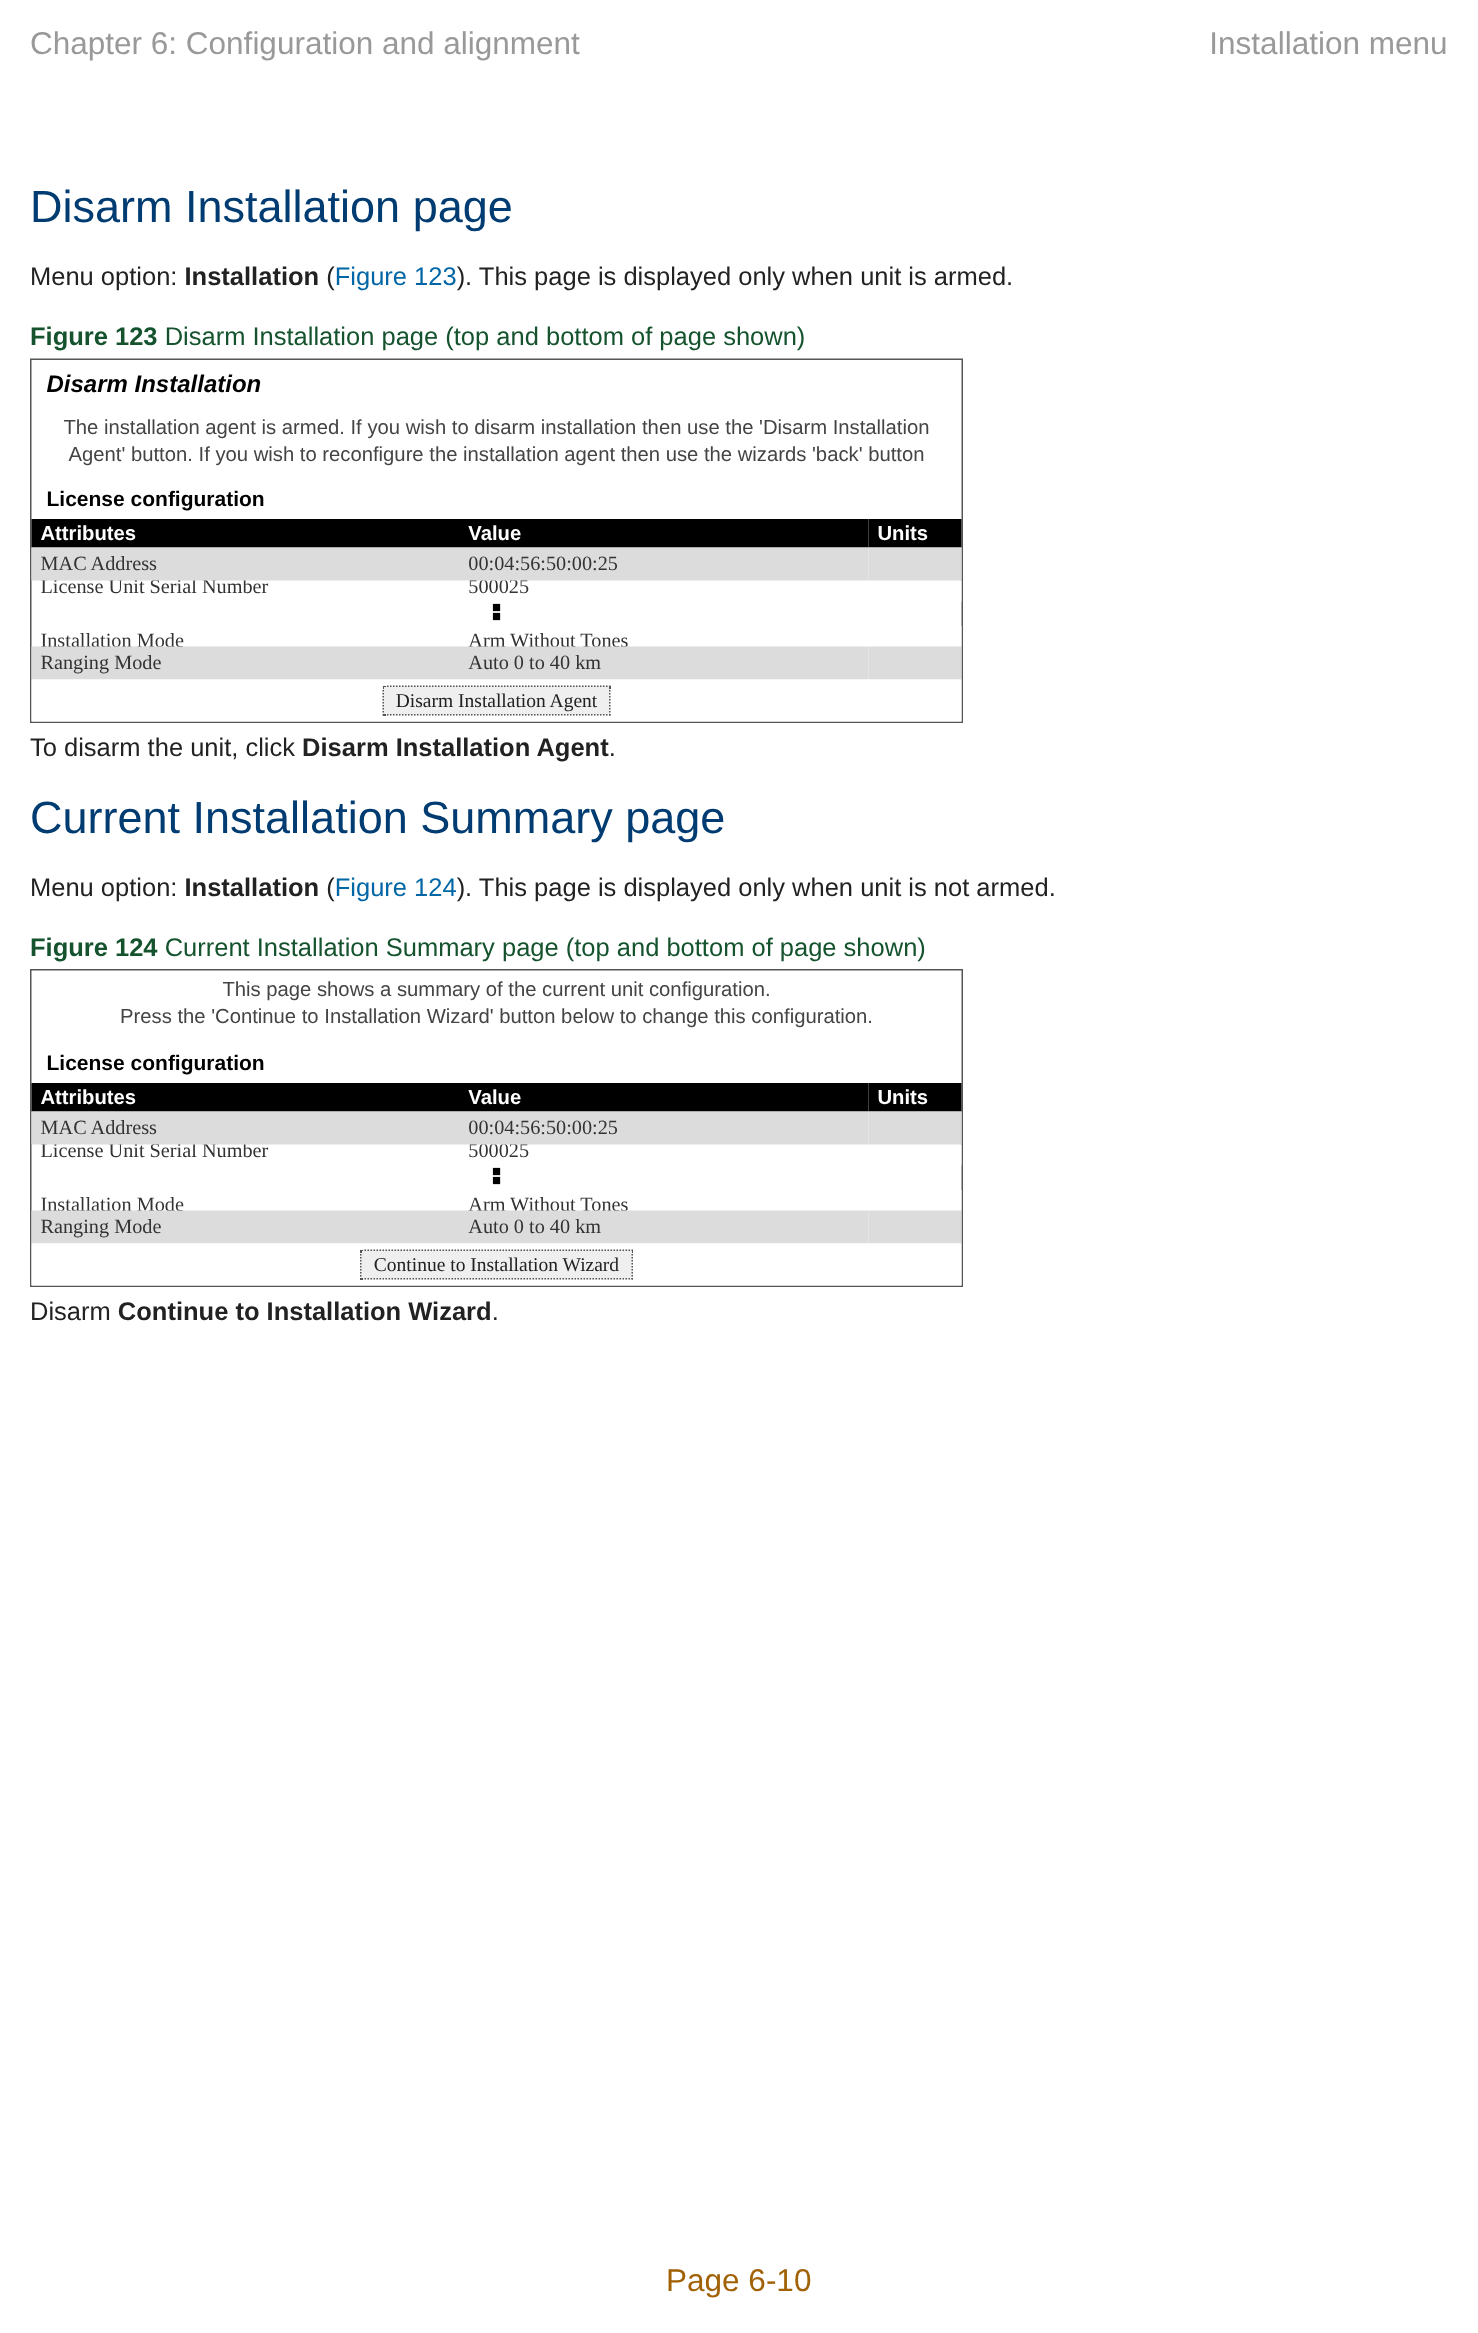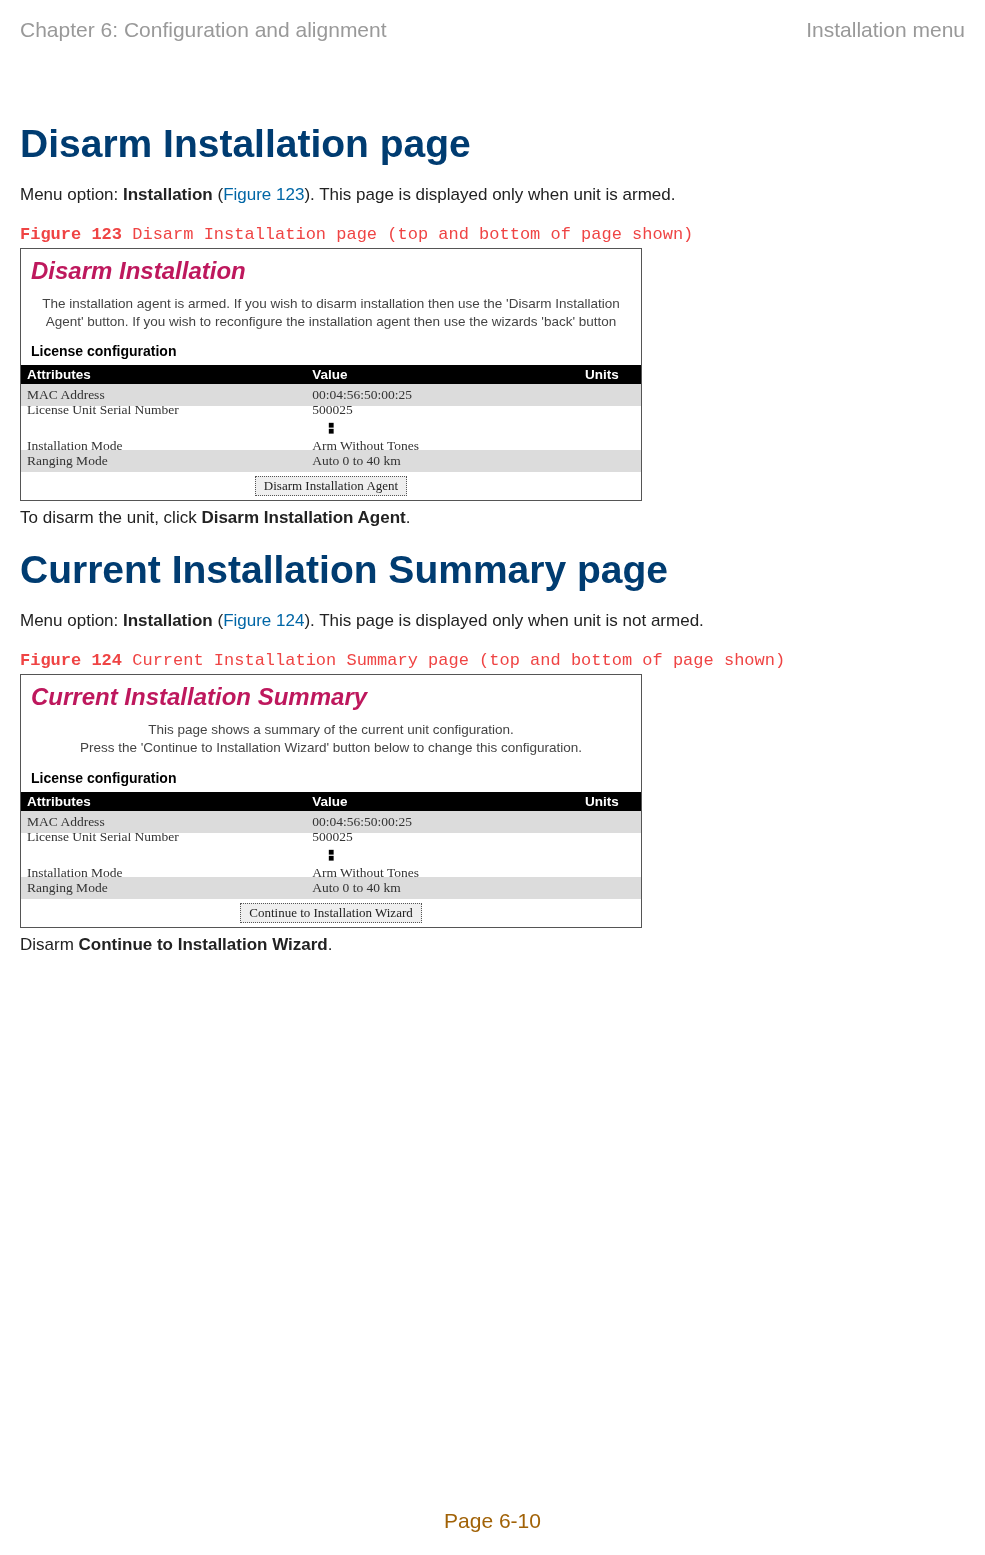--- a/index.html
+++ b/index.html
@@ -14,50 +14,49 @@
     }
     .header-bar {
       display: flex;
       justify-content: space-between;
       color: #999;
       font-size: 21px;
       margin-bottom: 80px;
     }
     .section-title {
       color: #003c71;
-      font-size: 39px;
-      font-weight: bold;
+      font-size: 30px;
+      font-weight: normal;
       margin-bottom: 18px;
     }
     .body-text {
       font-size: 17px;
       color: #222;
       margin-bottom: 18px;
       line-height: 1.35;
     }
     .bold { font-weight: bold; }
     .link { color: #0066a6; }
     .figure-caption {
       font-size: 17px;
-      color: #ef4444;
+      color: #14532d;
       margin-bottom: 4px;
-      font-family: Liberation Mono, monospace;
     }
     .figure-box {
       border: 1px solid #555;
       width: 622px;
       background: #fff;
       margin-bottom: 6px;
     }
     .fig-title {
       font-family: Arial, sans-serif;
-      font-size: 24px;
+      font-size: 16px;
       font-weight: bold;
       font-style: italic;
-      color: #be185d;
+      color: #000000;
       padding: 8px 10px 6px 10px;
     }
     .fig-desc {
       font-size: 13.5px;
       color: #444;
       padding: 4px 10px 12px 10px;
       line-height: 1.35;
       text-align: center;
     }
     .fig-subhead {
@@ -205,21 +204,20 @@
 
 <p class="body-text">
   <span>Menu option: </span><span class="bold">Installation</span><span> (</span><span class="link">Figure 124</span><span>). This page is displayed only when unit is not armed.</span>
 </p>
 
 <p class="figure-caption">
   <span class="bold">Figure 124</span><span>  Current Installation Summary page (top and bottom of page shown)</span>
 </p>
 
 <div class="figure-box">
-  <div class="fig-title">Current Installation Summary</div>
   <div class="fig-desc" style="white-space: pre-line;">This page shows a summary of the current unit configuration.
 Press the 'Continue to Installation Wizard' button below to change this configuration.</div>
   <div class="fig-subhead">License configuration</div>
   <table class="fig-table">
     <tbody>
         <tr>
       <th class="col-attr">Attributes</th>
       <th class="col-val">Value</th>
       <th class="col-units">Units</th>
     </tr>

